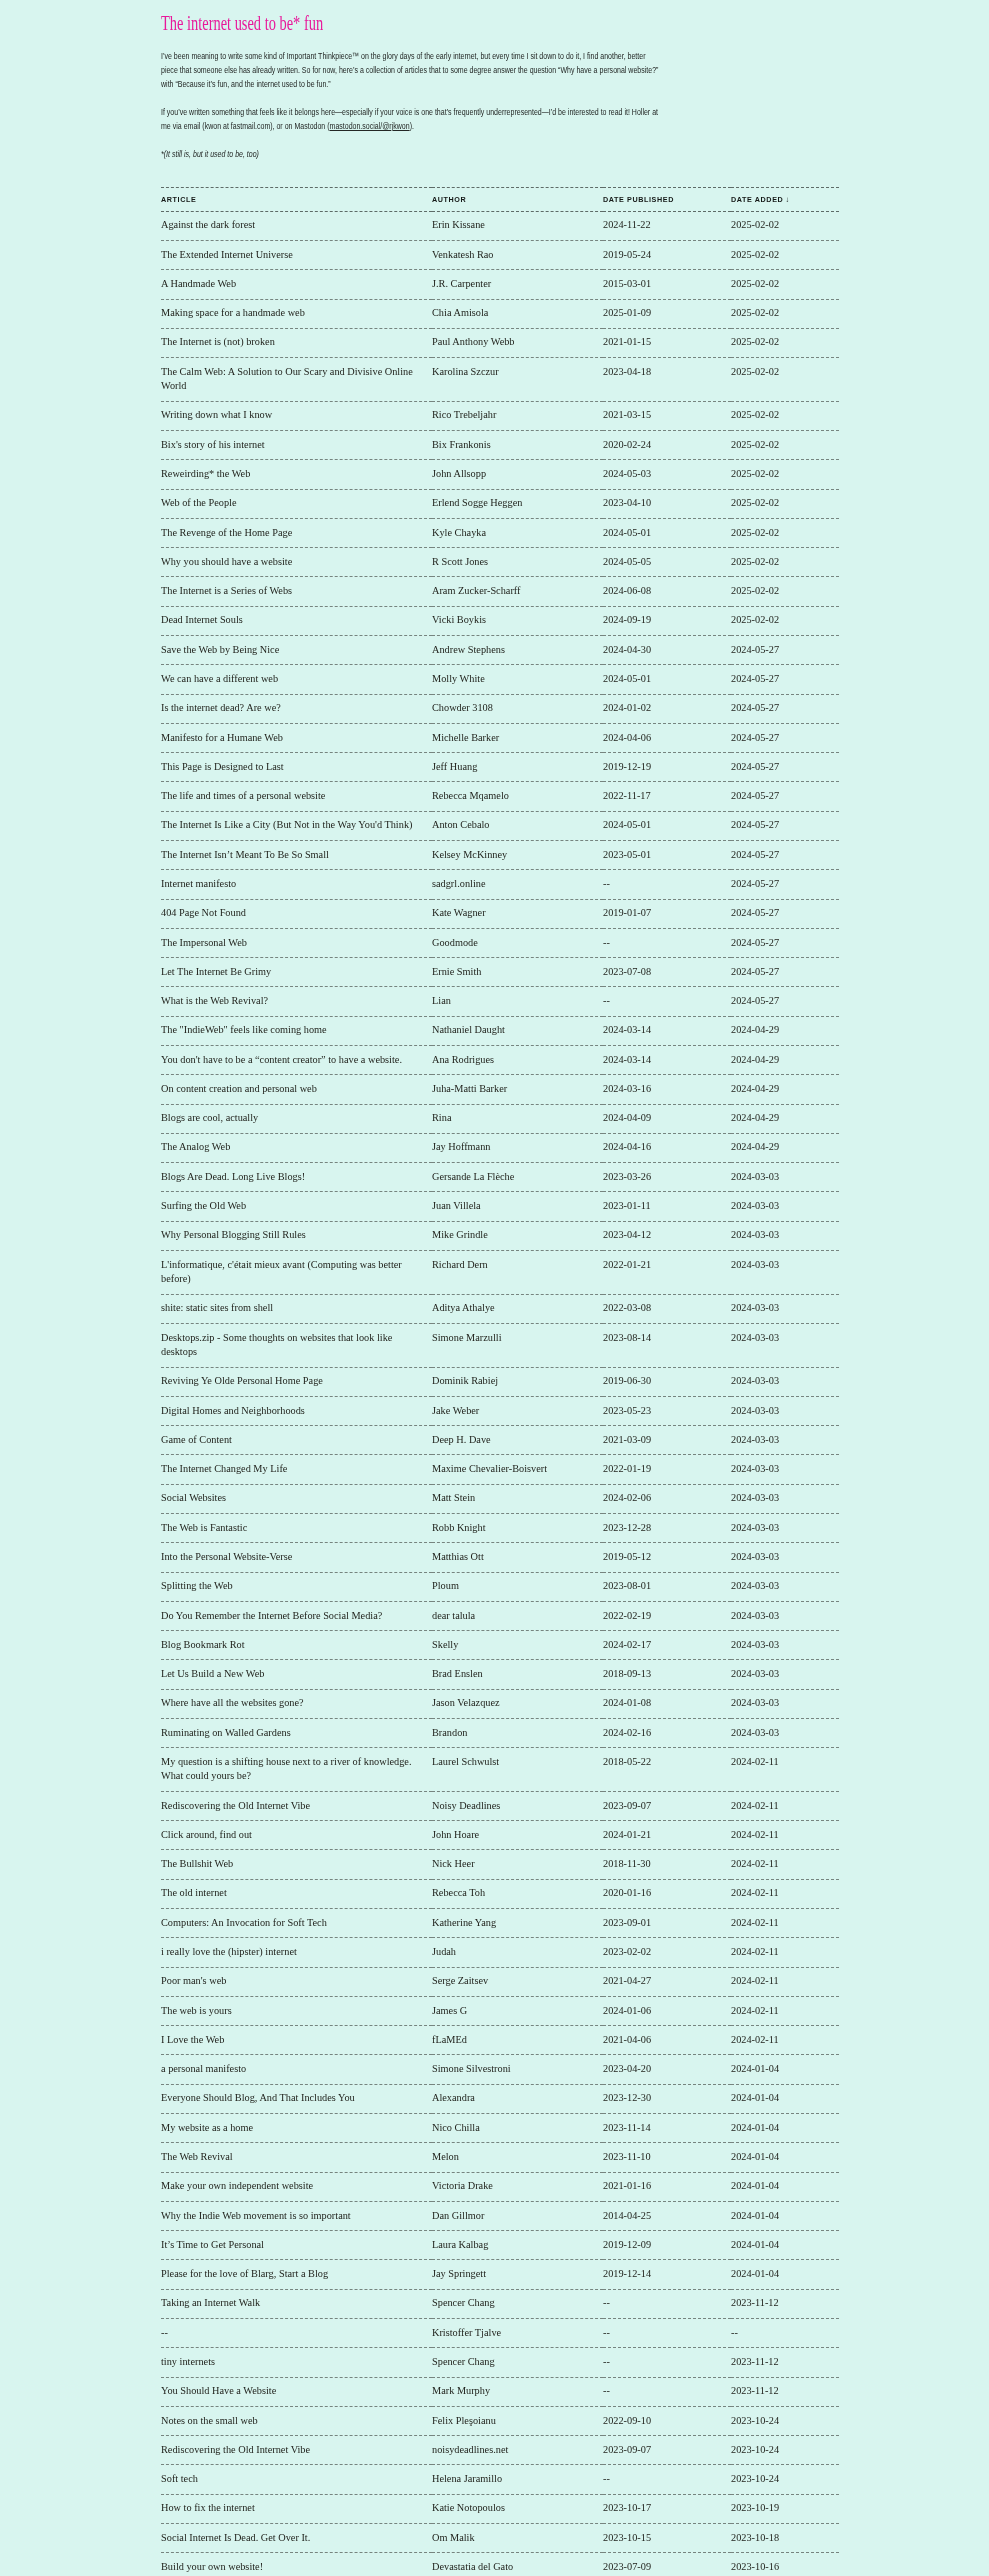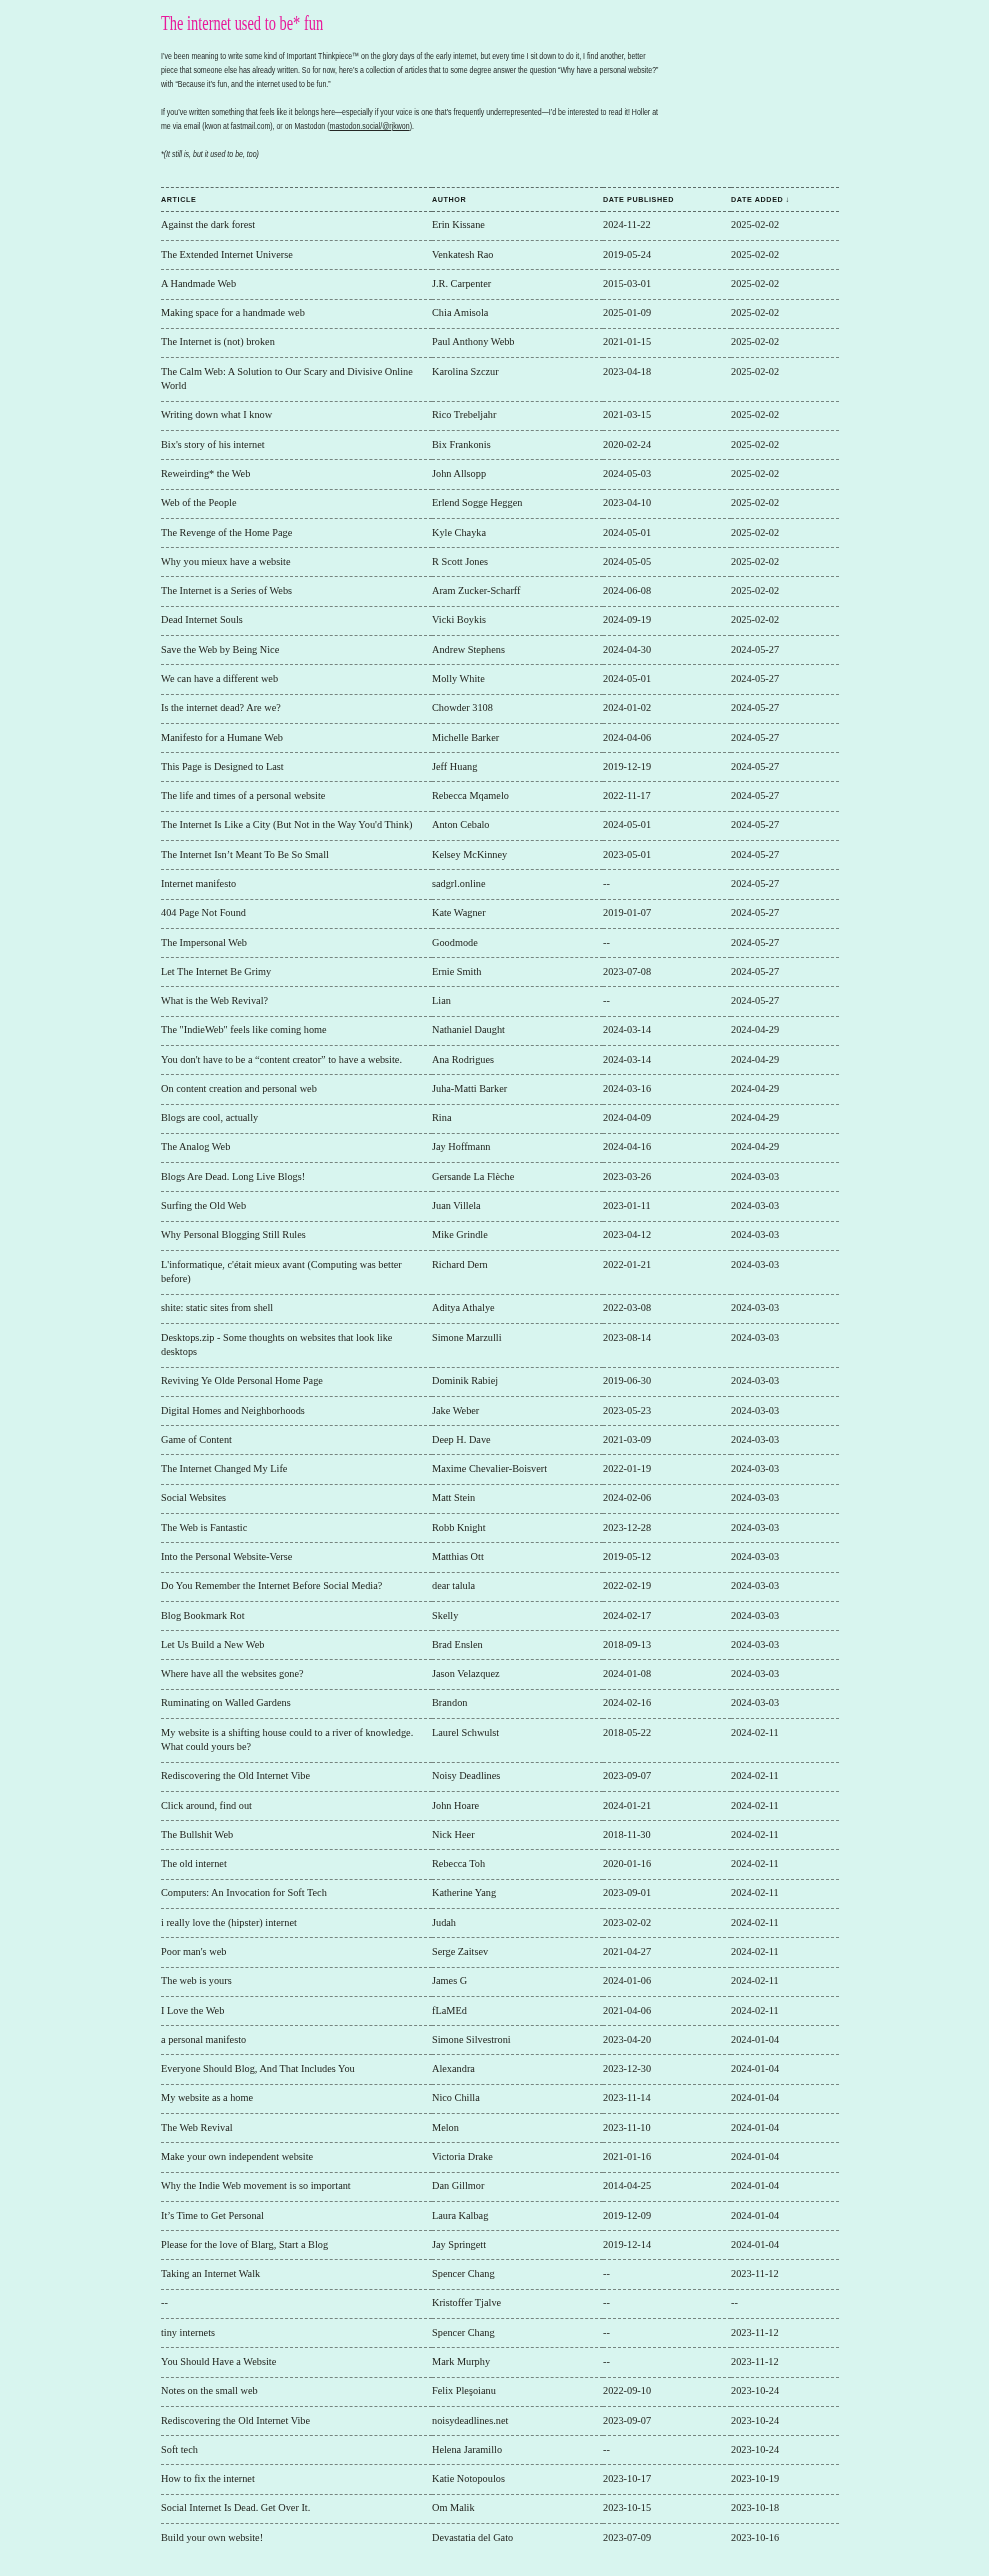--- a/index.html
+++ b/index.html
@@ -174,21 +174,21 @@
     </tr>
 
     <tr>
       <td class="article-cell">The Revenge of the Home Page</td>
       <td>Kyle Chayka</td>
       <td>2024-05-01</td>
       <td>2025-02-02</td>
     </tr>
 
     <tr>
-      <td class="article-cell">Why you mieux have a website</td>
+      <td class="article-cell">Why you should have a website</td>
       <td>R Scott Jones</td>
       <td>2024-05-05</td>
       <td>2025-02-02</td>
     </tr>
 
     <tr>
       <td class="article-cell">The Internet is a Series of Webs</td>
       <td>Aram Zucker-Scharff</td>
       <td>2024-06-08</td>
       <td>2025-02-02</td>
@@ -411,20 +411,26 @@
       <td>2024-03-03</td>
     </tr>
 
     <tr>
       <td class="article-cell">Into the Personal Website-Verse</td>
       <td>Matthias Ott</td>
       <td>2019-05-12</td>
       <td>2024-03-03</td>
     </tr>
 
+    <tr>
+      <td class="article-cell">Splitting the Web</td>
+      <td>Ploum</td>
+      <td>2023-08-01</td>
+      <td>2024-03-03</td>
+    </tr>
 
     <tr>
       <td class="article-cell">Do You Remember the Internet Before Social Media?</td>
       <td>dear talula</td>
       <td>2022-02-19</td>
       <td>2024-03-03</td>
     </tr>
 
     <tr>
       <td class="article-cell">Blog Bookmark Rot</td>
@@ -448,21 +454,21 @@
     </tr>
 
     <tr>
       <td class="article-cell">Ruminating on Walled Gardens</td>
       <td>Brandon</td>
       <td>2024-02-16</td>
       <td>2024-03-03</td>
     </tr>
 
     <tr>
-      <td class="article-cell">My website is a shifting house could to a river of knowledge. What could yours be?</td>
+      <td class="article-cell">My question is a shifting house next to a river of knowledge. What could yours be?</td>
       <td>Laurel Schwulst</td>
       <td>2018-05-22</td>
       <td>2024-02-11</td>
     </tr>
 
     <tr>
       <td class="article-cell">Rediscovering the Old Internet Vibe</td>
       <td>Noisy Deadlines</td>
       <td>2023-09-07</td>
       <td>2024-02-11</td>

